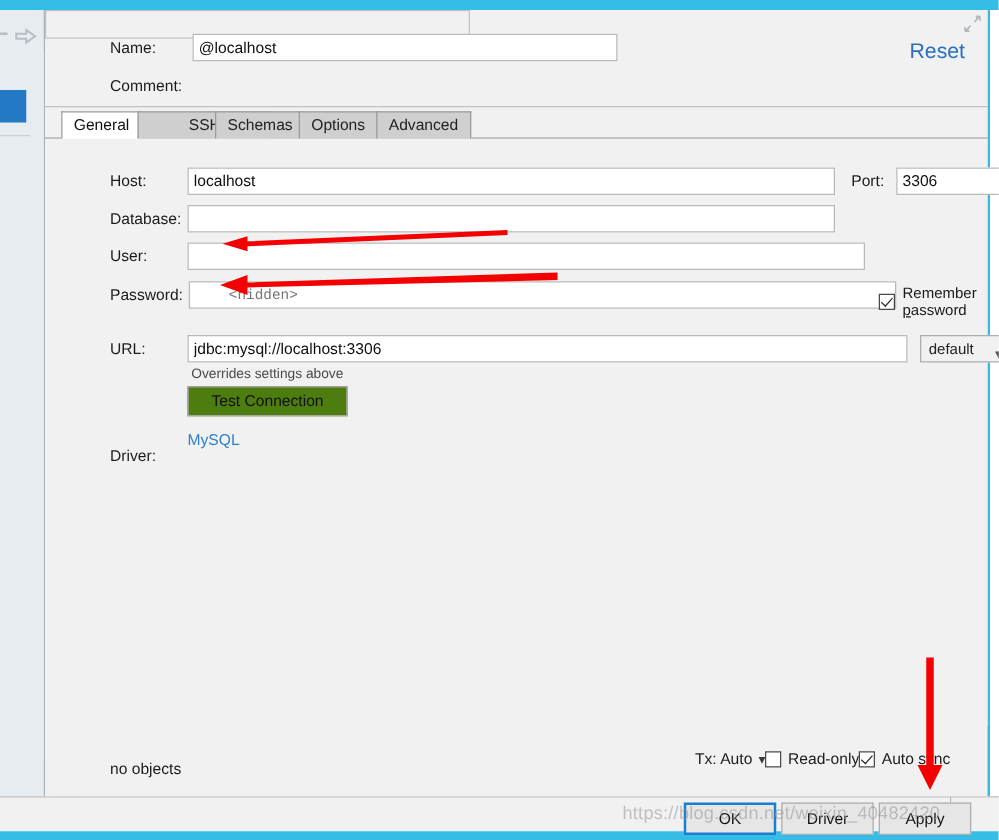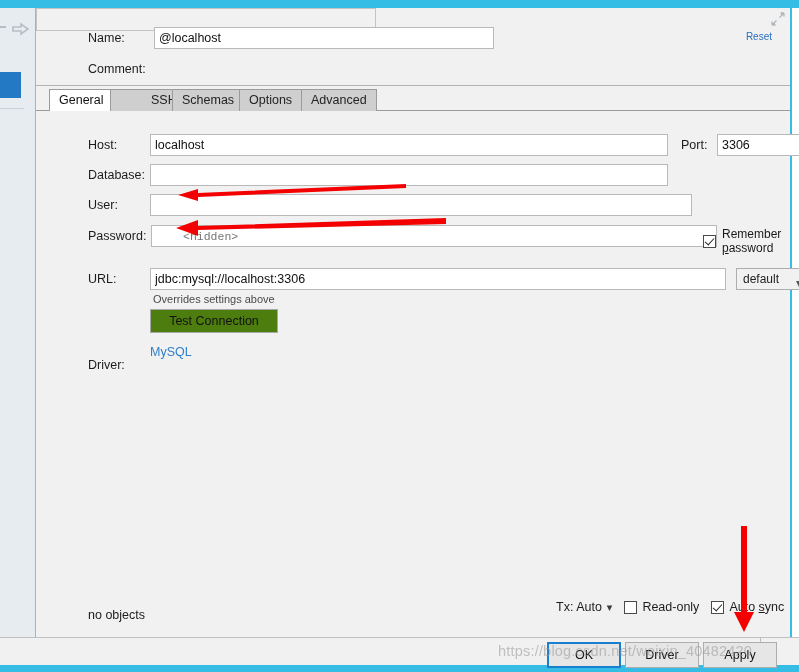--- a/index.html
+++ b/index.html
@@ -137,21 +137,21 @@
     font-family: "Liberation Mono", monospace;
     font-size: 11.5px;
   }
 
   #name-label   { left: 52px;  top: 23px; }
   #name-input   { left: 118px; top: 19px; width: 340px; }
   #comment-label{ left: 52px;  top: 54px; }
   #comment-box  { left: 118px; top: 49px; width: 340px; height: 23px;
                   background:#f1f1f1; border:1px solid #c3c3c3; box-sizing:border-box; }
   #expand-icon  { position:absolute; right: 5px; top: 4px; width: 14px; height: 14px; color:#b0b8bd; }
-  #reset-link   { position: absolute; right: 18px; top: 23px; color: #2a6fc0; font-size: 10px; cursor: pointer; }
+  #reset-link   { position: absolute; right: 18px; top: 23px; color: #2a6fc0; font-size: 17px; cursor: pointer; }
 
   
   .tabstrip {
     position: absolute;
     left: 0; top: 78px;
     width: 754px; height: 25px;
     background: #f1f1f1;
     border-bottom: 1px solid #9b9b9b;
     box-sizing: border-box;
   }
@@ -225,21 +225,20 @@
   #driver-value   { left: 114px; top: 337px; color: #2f7fc9; cursor: pointer; }
 
   
   #no-objects     { left: 52px;  top: 600px; font-size: 12.5px; color:#1c1c1c; }
 
   .statusrow {
     position: absolute;
     left: 520px; top: 592px;
     display: flex;
     align-items: center;
-    gap: 12px;
     font-size: 12.5px;
     color: #1c1c1c;
   }
   .statusrow .grp { display: flex; align-items: center; gap: 5px; white-space: nowrap; }
   .caretdown { color:#3b3b3b; font-size: 11px; }
 
   
   .cb {
     width: 13px; height: 13px;
     border: 1px solid #4a4a4a;

